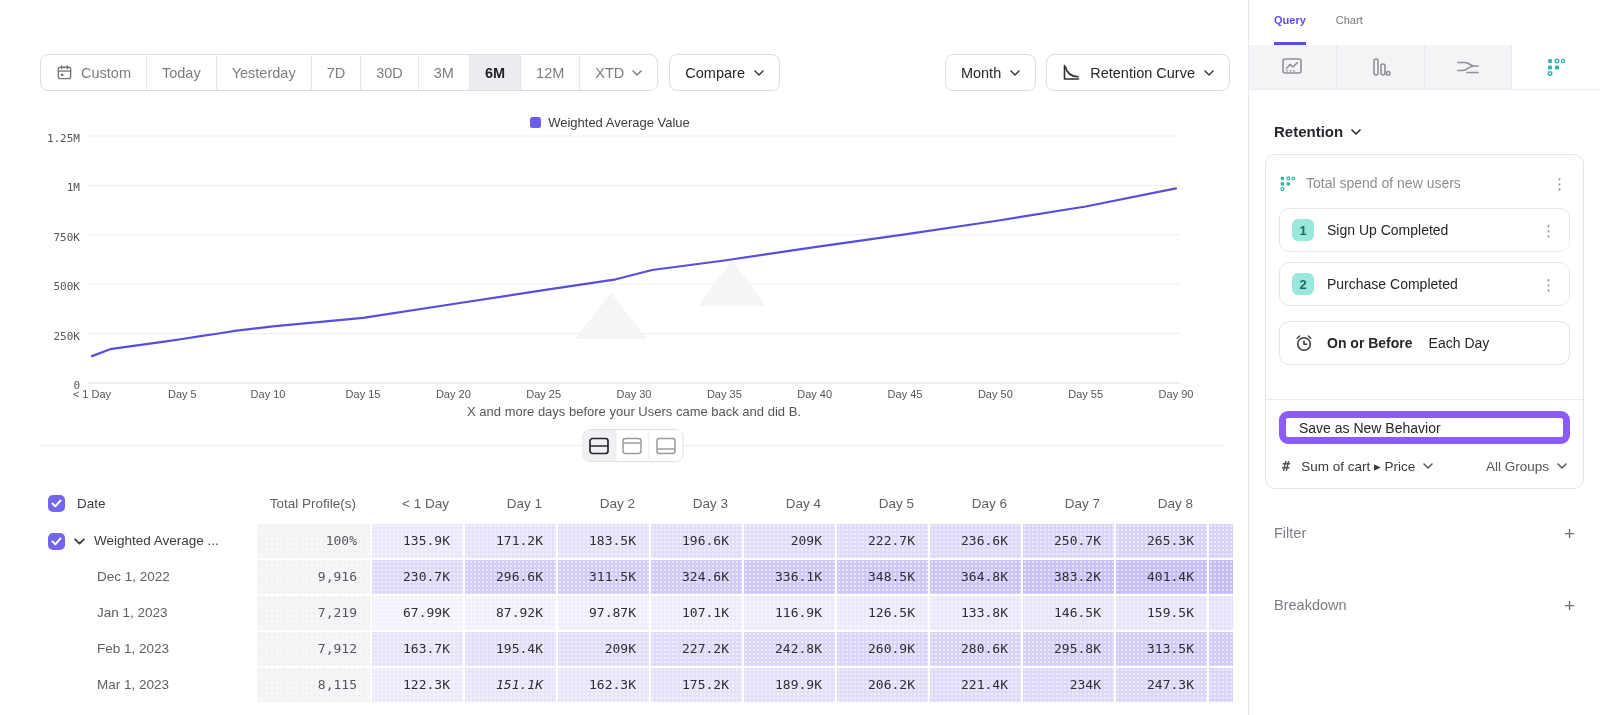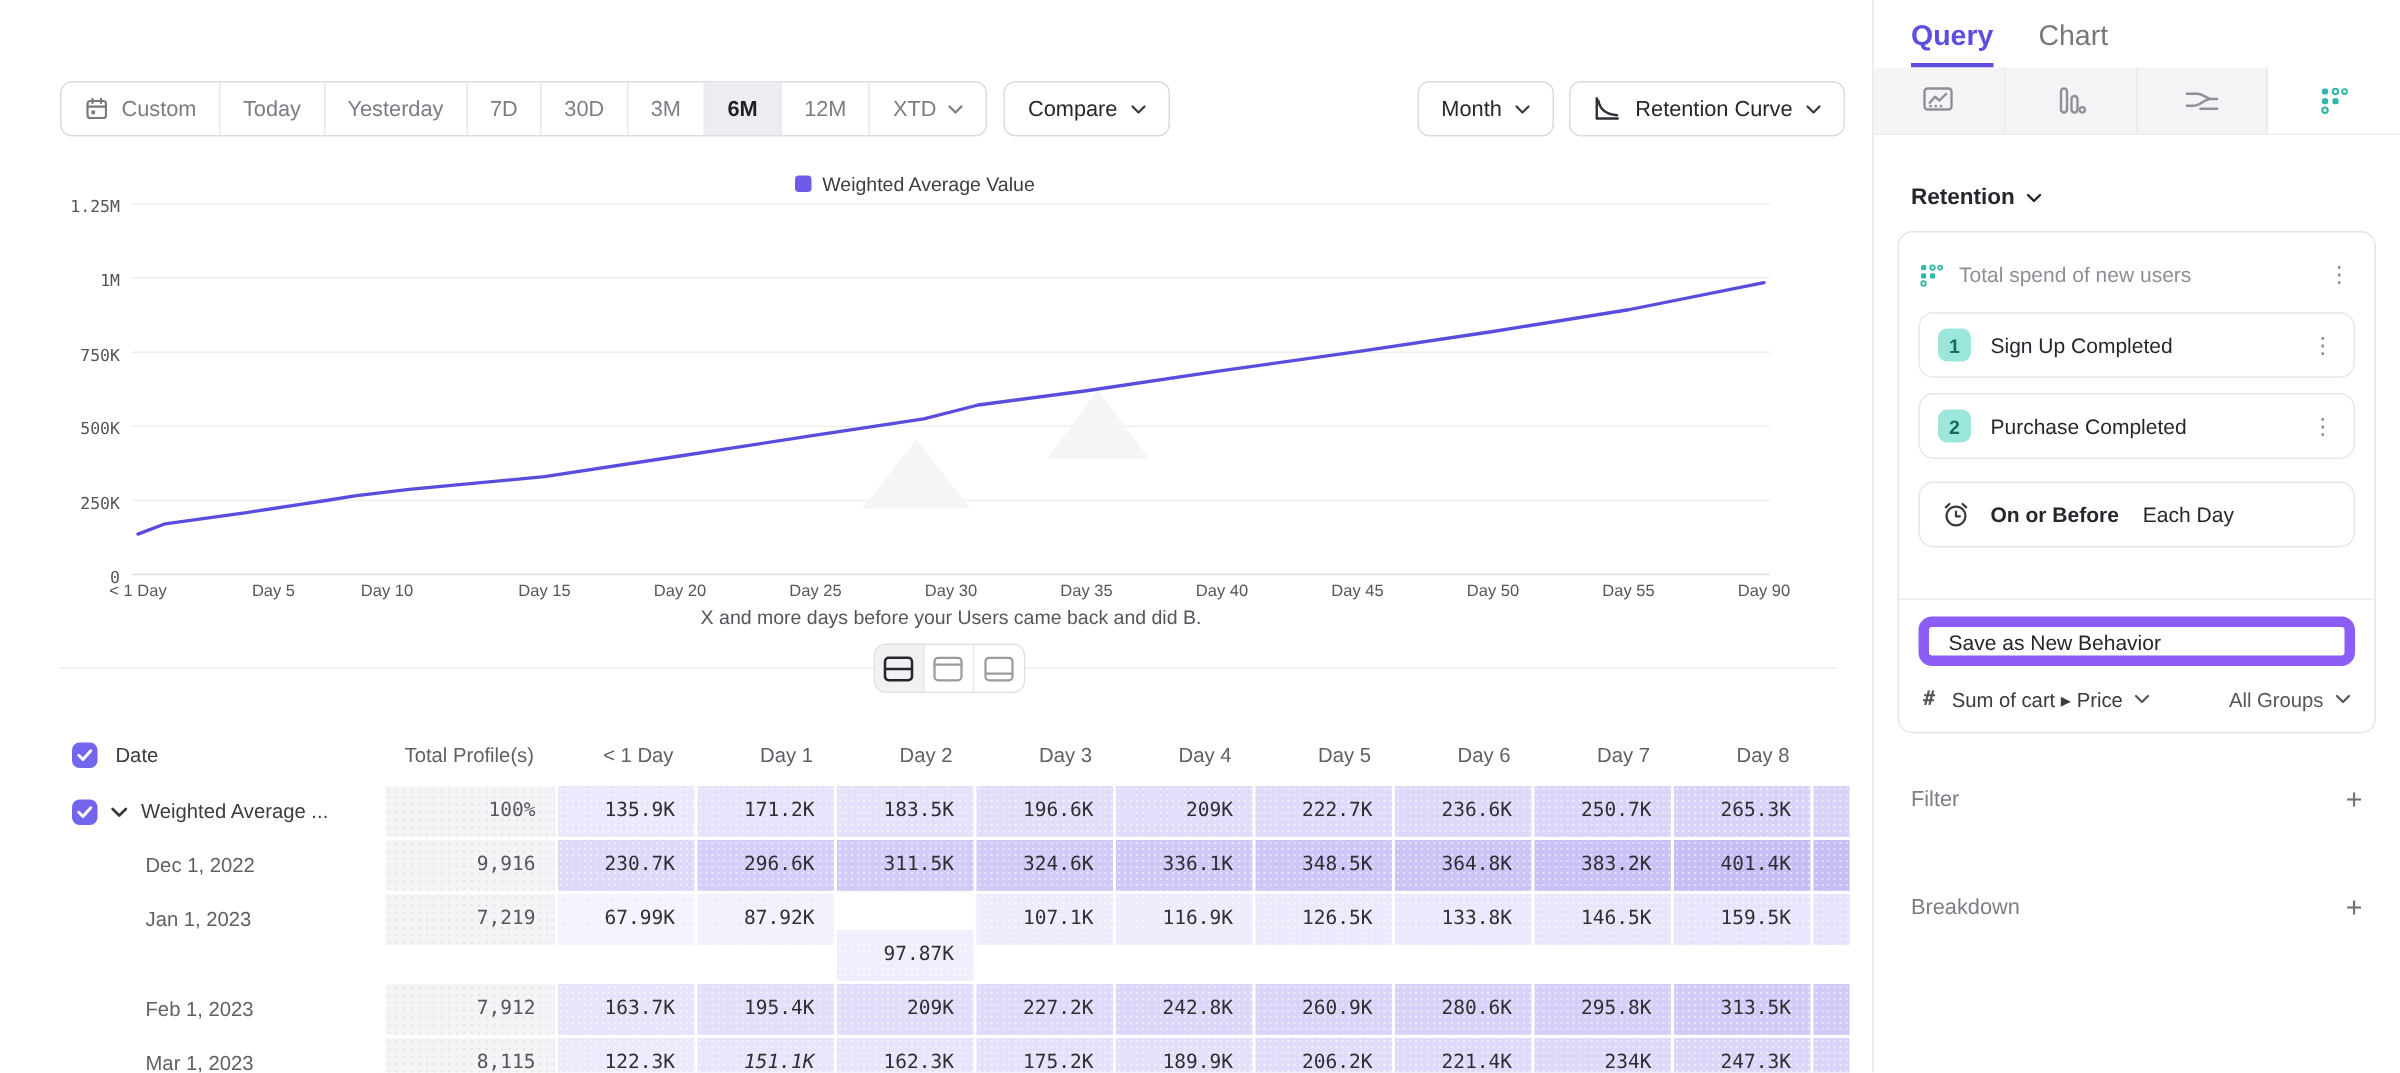--- a/index.html
+++ b/index.html
@@ -53,21 +53,21 @@
   .cell{height:34px;line-height:34px;margin-bottom:2px;font-size:13px;text-align:right;padding-right:13px;color:#2e2e34;border-left:2px solid #fff}
   .label-cell{display:flex;align-items:center;gap:9px;padding-left:8px;font-size:13.5px;color:#3c3c42;border-left:none}
   .label-cell.indent{padding-left:57px;color:#5f5f66}
   .total-cell{background:#f5f5f7;background-image:radial-gradient(circle,#e3e3e8 0.9px,transparent 1px);background-size:5px 5px;color:#55555c}
   .num{background-image:radial-gradient(circle,rgba(255,255,255,.5) .8px,transparent .9px);background-size:4px 4px}
   .cbx{width:17px;height:17px;flex:none;border-radius:5px;background:#7465ef;display:flex;align-items:center;justify-content:center}
   .chev-dark{color:#3a3a40;display:flex}
 
   
   .side-tabs{display:flex;gap:30px;padding:14px 0 0 25px;height:45px}
-  .side-tab{font-size:19px;color:#77777e;padding-bottom:6px;cursor:pointer}
+  .side-tab{font-size:11px;color:#77777e;padding-bottom:6px;cursor:pointer}
   .side-tab.active{color:#5b4ee0;font-weight:bold;border-bottom:3px solid #5b4ee0}
   .icon-tabs{display:flex;height:45px;border-bottom:1px solid #ececf0}
   .icon-tab{width:88px;display:flex;align-items:center;justify-content:center;background:#f4f4f6;border-right:1px solid #e8e8ec;color:#8f8f97;cursor:pointer}
   .icon-tab:last-child{border-right:none}
   .icon-tab.active{background:#fff;color:#2cb9a8}
   .side-content{padding:0 16px 0 16px}
   .retention-heading{display:flex;align-items:center;gap:8px;margin:33px 0 0 9px;font-size:15px;font-weight:bold;color:#26262c}
   .query-card{margin-top:14px;border:1px solid #e6e6ea;border-radius:10px;padding:13px 13px 12px 13px}
   .card-head{display:flex;align-items:center;gap:10px;height:30px;color:#8e8e96;font-size:14px}
   .card-head .title{flex:1}
@@ -199,21 +199,21 @@
             <line x1="0" x2="1092" y1="200.60000000000002" y2="200.60000000000002" stroke="#eeedf1"></line>
             <line x1="0" x2="1092" y1="250" y2="250" stroke="#dcdbe0"></line>
             <polygon points="487,206 523,160 559,206" fill="#f5f4f7"></polygon>
             <polygon points="610,173 644,127 678,173" fill="#f5f4f7"></polygon>
             <polyline points="4.0,223.1 22.1,216.2 40.1,213.7 58.2,211.2 76.3,208.7 94.3,206.0 112.4,203.2 130.5,200.5 148.5,197.6 184.7,193.3 275.0,184.8 365.3,171.0 455.7,157.1 527.9,146.3 564.1,137.0 636.3,127.5 726.7,114.1 817.0,101.4 907.3,88.0 997.7,73.5 1088.0,55.4" fill="none" stroke="#5a4cdd" stroke-width="2.2" stroke-linejoin="round" stroke-linecap="round"></polyline>
           </svg>
       </div>
       <div class="x-axis">
           <span class="x-tick" style="left: 4px;">&lt; 1 Day</span>
           <span class="x-tick" style="left: 94.3333px;">Day 5</span>
-          <span class="x-tick" style="left: 170px;">Day 10</span>
+          <span class="x-tick" style="left: 180px;">Day 10</span>
           <span class="x-tick" style="left: 275px;">Day 15</span>
           <span class="x-tick" style="left: 365.333px;">Day 20</span>
           <span class="x-tick" style="left: 455.667px;">Day 25</span>
           <span class="x-tick" style="left: 546px;">Day 30</span>
           <span class="x-tick" style="left: 636.333px;">Day 35</span>
           <span class="x-tick" style="left: 726.667px;">Day 40</span>
           <span class="x-tick" style="left: 817px;">Day 45</span>
           <span class="x-tick" style="left: 907.333px;">Day 50</span>
           <span class="x-tick" style="left: 997.667px;">Day 55</span>
           <span class="x-tick" style="left: 1088px;">Day 90</span>
@@ -309,21 +309,21 @@
             <div class="cell mono num" style="background-color: rgba(108, 92, 231, 0.392);">401.4K</div>
             <div class="cell num" style="background-color: rgba(108, 92, 231, 0.4);"></div>
           </div>
           <div class="t-row">
             <div class="cell label-cell indent">
               <span>Jan 1, 2023</span>
             </div>
             <div class="cell mono total-cell">7,219</div>
             <div class="cell mono num" style="background-color: rgba(108, 92, 231, 0.08);">67.99K</div>
             <div class="cell mono num" style="background-color: rgba(108, 92, 231, 0.094);">87.92K</div>
-            <div class="cell mono num" style="background-color: rgba(108, 92, 231, 0.106); margin-top: 24px;">97.87K</div>
+            <div class="cell mono num" style="background-color: rgba(108, 92, 231, 0.106);">97.87K</div>
             <div class="cell mono num" style="background-color: rgba(108, 92, 231, 0.114);">107.1K</div>
             <div class="cell mono num" style="background-color: rgba(108, 92, 231, 0.125);">116.9K</div>
             <div class="cell mono num" style="background-color: rgba(108, 92, 231, 0.133);">126.5K</div>
             <div class="cell mono num" style="background-color: rgba(108, 92, 231, 0.14);">133.8K</div>
             <div class="cell mono num" style="background-color: rgba(108, 92, 231, 0.153);">146.5K</div>
             <div class="cell mono num" style="background-color: rgba(108, 92, 231, 0.165);">159.5K</div>
             <div class="cell num" style="background-color: rgba(108, 92, 231, 0.176);"></div>
           </div>
           <div class="t-row">
             <div class="cell label-cell indent">

